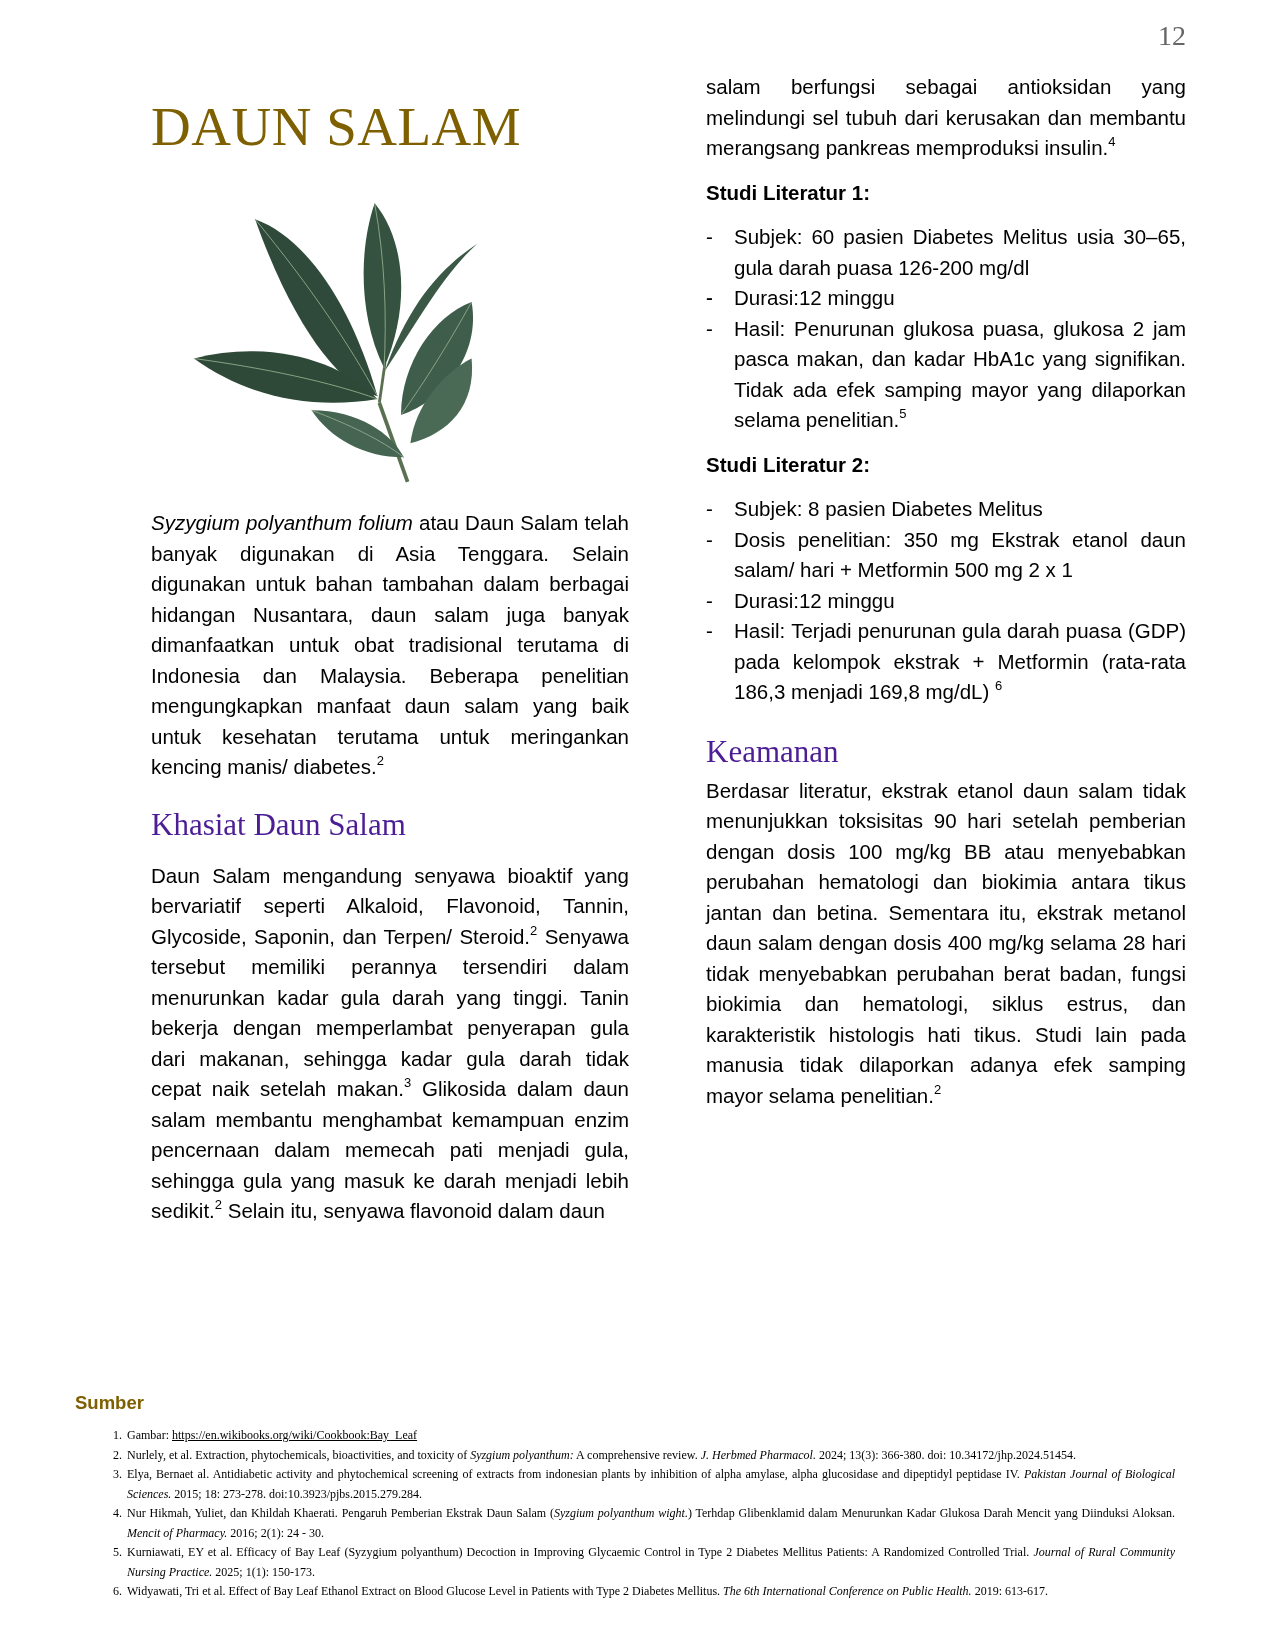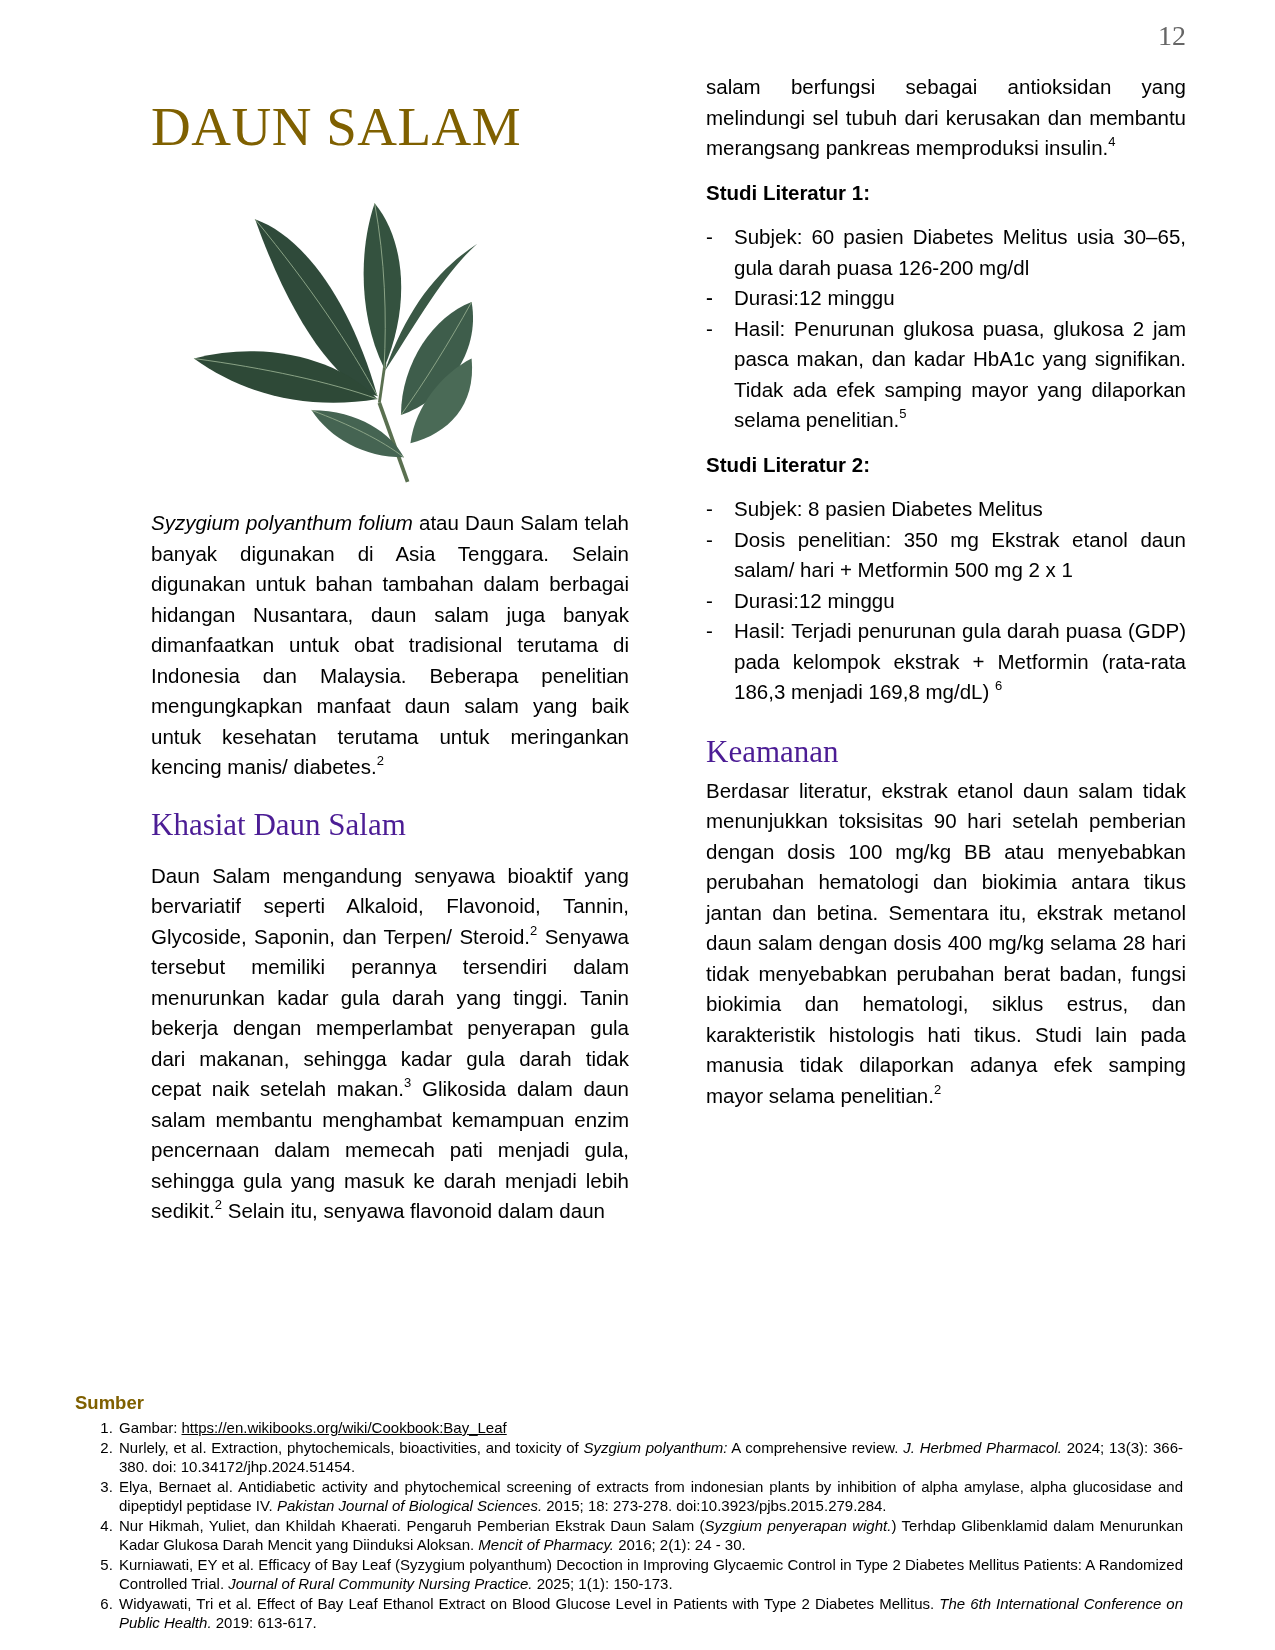--- a/index.html
+++ b/index.html
@@ -18,21 +18,21 @@
   .h2 { font-family: "Liberation Serif", serif; font-weight: normal; font-size: 31px;
         color: #4c1d95; margin: 22px 0 16px 0; line-height: 40px; }
   .h2.right { margin: 24px 0 4px 0; }
   .sub { font-weight: bold; font-size: 20.5px; margin: 14px 0 14px 0; }
   ul.dash { list-style: none; margin: 0; padding: 0; }
   ul.dash li { position: relative; padding-left: 28px; }
   ul.dash li .dash-mark { position: absolute; left: 0; top: 0; }
   sup { font-size: 13px; line-height: 0; vertical-align: 9px; }
   .sources { position: absolute; left: 75px; top: 1392px; width: 1112px; }
   .sources-title { font-weight: bold; font-size: 18.5px; color: #7f6000; margin: 0 0 2px 0; }
-  ol.refs { margin: 4px; padding-left: 38px; font-size: 15px; line-height: 19.5px; text-align: justify; }
+  ol.refs { margin: 12px; padding-left: 38px; font-size: 12px; line-height: 19.5px; text-align: justify; font-family: Liberation Serif, serif; }
   ol.refs li { padding-left: 2px; }
   .u { text-decoration: underline; }
   i { font-style: italic; }
 </style>
 </head>
 <body>
 
 <div class="page-number">12</div>
 
 <div class="col col-left">
@@ -88,17 +88,17 @@
   <h2 class="h2 right">Keamanan</h2>
   <p class="para"><span>Berdasar literatur, ekstrak etanol daun salam tidak menunjukkan toksisitas 90 hari setelah pemberian dengan dosis 100 mg/kg BB atau menyebabkan perubahan hematologi dan biokimia antara tikus jantan dan betina. Sementara itu, ekstrak metanol daun salam dengan dosis 400 mg/kg selama 28 hari tidak menyebabkan perubahan berat badan, fungsi biokimia dan hematologi, siklus estrus, dan karakteristik histologis hati tikus. Studi lain pada manusia tidak dilaporkan adanya efek samping mayor selama penelitian.</span><sup>2</sup></p>
 </div>
 
 <div class="sources">
   <div class="sources-title">Sumber</div>
   <ol class="refs">
     <li><span>Gambar: </span><a class="u">https://en.wikibooks.org/wiki/Cookbook:Bay_Leaf</a></li>
     <li><span>Nurlely, et al. Extraction, phytochemicals, bioactivities, and toxicity of </span><i>Syzgium polyanthum:</i><span> A comprehensive review. </span><i>J. Herbmed Pharmacol.</i><span> 2024; 13(3): 366-380. doi: 10.34172/jhp.2024.51454.</span></li>
     <li><span>Elya, Bernaet al. Antidiabetic activity and phytochemical screening of extracts from indonesian plants by inhibition of alpha amylase, alpha glucosidase and dipeptidyl peptidase IV. </span><i>Pakistan Journal of Biological Sciences.</i><span> 2015; 18: 273-278. doi:10.3923/pjbs.2015.279.284.</span></li>
-    <li><span>Nur Hikmah, Yuliet, dan Khildah Khaerati. Pengaruh Pemberian Ekstrak Daun Salam (</span><i>Syzgium penyerapan wight.</i><span>) Terhdap Glibenklamid dalam Menurunkan Kadar Glukosa Darah Mencit yang Diinduksi Aloksan. </span><i>Mencit of Pharmacy.</i><span> 2016; 2(1): 24 - 30.</span></li>
+    <li><span>Nur Hikmah, Yuliet, dan Khildah Khaerati. Pengaruh Pemberian Ekstrak Daun Salam (</span><i>Syzgium polyanthum wight.</i><span>) Terhdap Glibenklamid dalam Menurunkan Kadar Glukosa Darah Mencit yang Diinduksi Aloksan. </span><i>Mencit of Pharmacy.</i><span> 2016; 2(1): 24 - 30.</span></li>
     <li><span>Kurniawati, EY et al. Efficacy of Bay Leaf (Syzygium polyanthum) Decoction in Improving Glycaemic Control in Type 2 Diabetes Mellitus  Patients: A Randomized Controlled Trial. </span><i>Journal of Rural Community Nursing Practice.</i><span> 2025; 1(1): 150-173.</span></li>
     <li><span>Widyawati, Tri et al. Effect of Bay Leaf Ethanol Extract on Blood Glucose Level in Patients with Type 2 Diabetes Mellitus. </span><i>The 6th International Conference on Public Health.</i><span> 2019: 613-617.</span></li>
   </ol>
 </div>
 
 </body></html>

